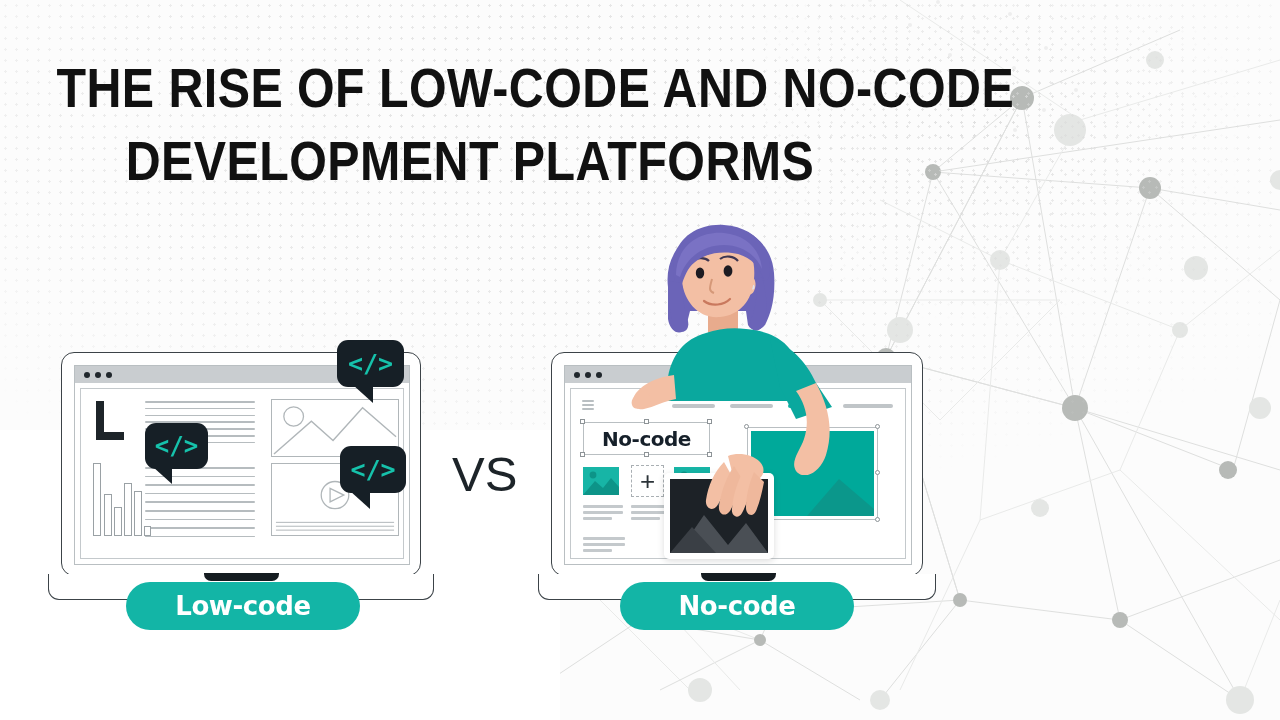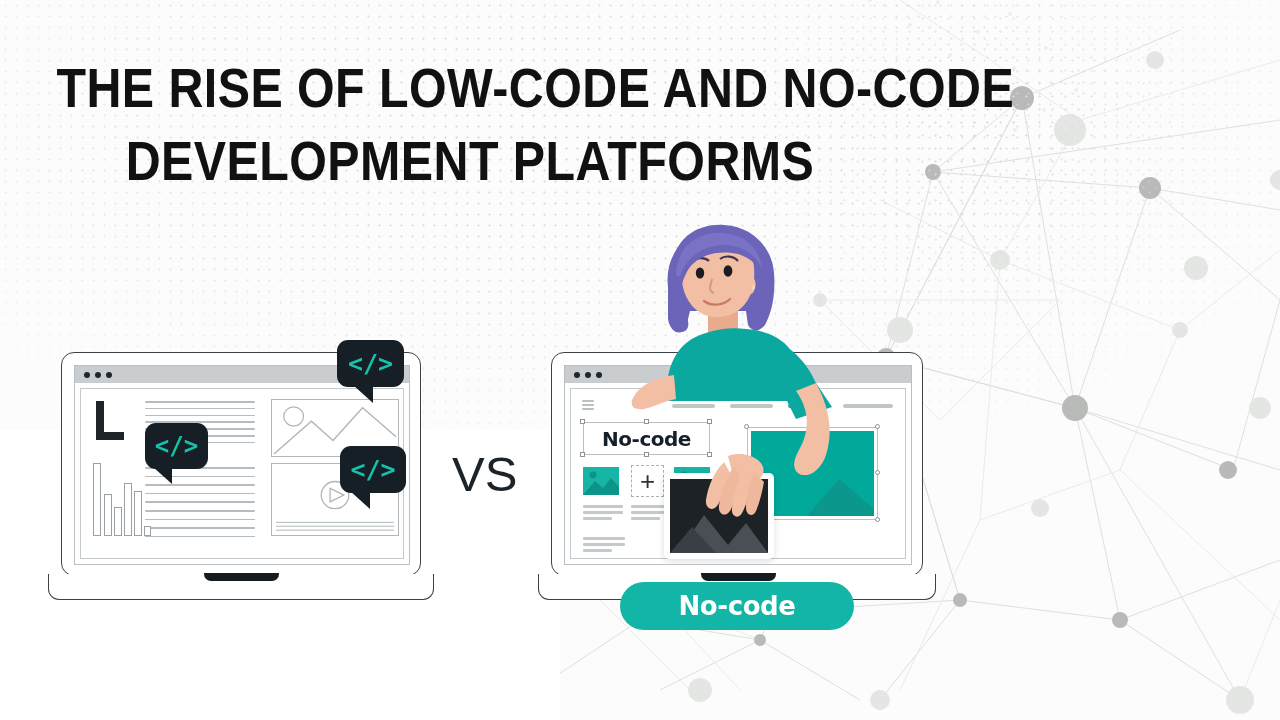--- a/index.html
+++ b/index.html
@@ -315,20 +315,23 @@
             </svg>
           </div>
 
         </div>
       </div>
     </div>
 
     <div class="lap-base" style="left:0;top:222px;width:386px;height:26px;"></div>
     <div class="lap-notch" style="left:156px;top:221px;width:75px;height:8px;"></div>
 
+    <div class="pill" style="left:78px;top:230px;width:234px;height:48px;">
+      <span>Low-code</span>
+    </div>
   </div>
 
   <div class="bubble" style="left:337px;top:340px;width:67px;height:47px;font-size:25px;">
     <span>&lt;/&gt;</span>
     <span class="tail" style="left:16px;bottom:-16px;border-width:18px 0 0 20px;border-color:#161f26 transparent transparent transparent;"></span>
   </div>
 
   <div class="bubble" style="left:145px;top:423px;width:63px;height:46px;font-size:24px;">
     <span>&lt;/&gt;</span>
     <span class="tail" style="left:8px;bottom:-15px;border-width:17px 0 0 19px;border-color:#161f26 transparent transparent transparent;"></span>

